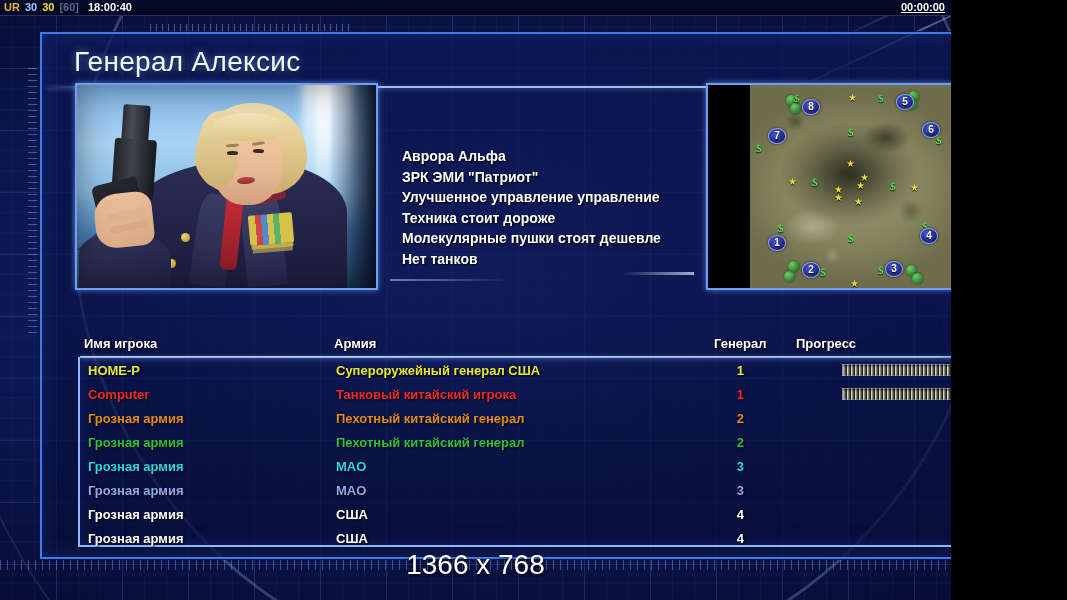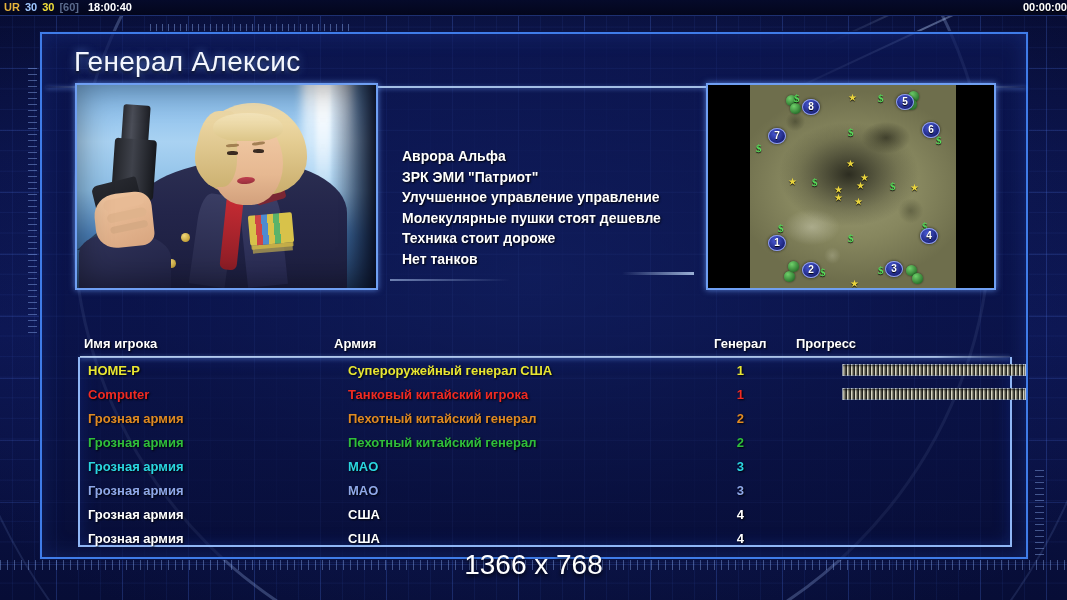--- a/index.html
+++ b/index.html
@@ -5,21 +5,21 @@
 <style>
   * { box-sizing: border-box; margin: 0; padding: 0; }
   html, body {
     width: 1067px; height: 600px;
     overflow: hidden;
     background: #000;
     font-family: "Liberation Sans", sans-serif;
   }
   #screen {
     position: relative;
-    width: 1067px; height: 600px;
+    width: 951px; height: 600px;
     background:
       radial-gradient(ellipse 900px 520px at 50% 46%, rgba(40,70,170,0.55) 0%, rgba(18,32,100,0.35) 45%, rgba(5,10,46,0.0) 78%),
       linear-gradient(180deg, #070c32 0%, #0a1246 25%, #0c1550 55%, #070d36 100%);
     overflow: hidden;
   }
   
   .bg-grid {
     position: absolute; inset: 0;
     background-image:
       linear-gradient(to right, rgba(80,120,230,0.19) 1px, transparent 1px),
@@ -63,23 +63,24 @@
     font: bold 11px/11px "Liberation Sans", sans-serif;
     z-index: 40;
   }
   .hud-left { display: flex; align-items: center; gap: 5px; padding-left: 4px; }
   .hud-ur   { color: #e8b53c; }
   .hud-n1   { color: #9fc8ff; }
   .hud-n2   { color: #f2e03a; }
   .hud-n3   { color: #5a6a8c; }
   .hud-time { color: #ffffff; margin-left: 4px; }
   .hud-right {
-    margin-left: auto; 
+    margin-left: auto; padding-right: 6px;
     color: #ffffff; font: bold 11px/11px "Liberation Sans", sans-serif;
     text-shadow: 0 1px 0 #000;
+    text-decoration: underline;
   }
 
   
   .ruler { position: absolute; pointer-events: none; opacity: .75; }
   .ruler-h {
     height: 9px;
     background-image: repeating-linear-gradient(to right,
       rgba(150,185,255,0.55) 0px, rgba(150,185,255,0.55) 1px, transparent 1px, transparent 6px);
   }
   .ruler-v {
@@ -352,21 +353,21 @@
     box-shadow: inset 0 0 16px rgba(30,60,160,0.35);
   }
   .trow {
     position: absolute; left: 0; width: 100%; height: 24px;
     font: bold 13px/24px "Liberation Sans", sans-serif;
     text-shadow: 1px 1px 2px rgba(0,0,0,0.9);
     padding-left: 32px;
   }
   .trow > span { position: absolute; top: 0; }
   .c-name { left: 8px; }
-  .c-army { left: 268px; }
+  .c-army { left: 256px; }
   .c-team { left: 630px; width: 34px; text-align: right; }
   .pbar {
     position: absolute; left: 762px; top: 5px; width: 184px; height: 12px;
     border: 1px solid rgba(120,150,220,0.35);
     background:
       repeating-linear-gradient(90deg,
         #d9d7c4 0px, #d9d7c4 1px,
         #8f8d7c 1px, #8f8d7c 2px,
         #4a4940 2px, #4a4940 3px,
         #23231e 3px, #23231e 4px);
@@ -449,22 +450,22 @@
         <div class="p-hand-f"></div>
         <div class="p-vignette"></div>
       </div>
     </div>
 
     <div class="desc">
       <div class="desc-lines">
           <div>Аврора Альфа</div>
           <div>ЗРК ЭМИ "Патриот"</div>
           <div>Улучшенное управление управление</div>
+          <div>Техника стоит дороже</div>
           <div>Молекулярные пушки стоят дешевле</div>
-          <div>Техника стоит дороже</div>
           <div>Нет танков</div>
         </div>
       <div class="hl-1"></div>
       <div class="hl-2"></div>
     </div>
 
     <div class="map-frame">
       <div class="map-inner">
           <div class="map-tree" style="left: 36px; top: 10px;"></div>
           <div class="map-tree" style="left: 40px; top: 18px;"></div>

